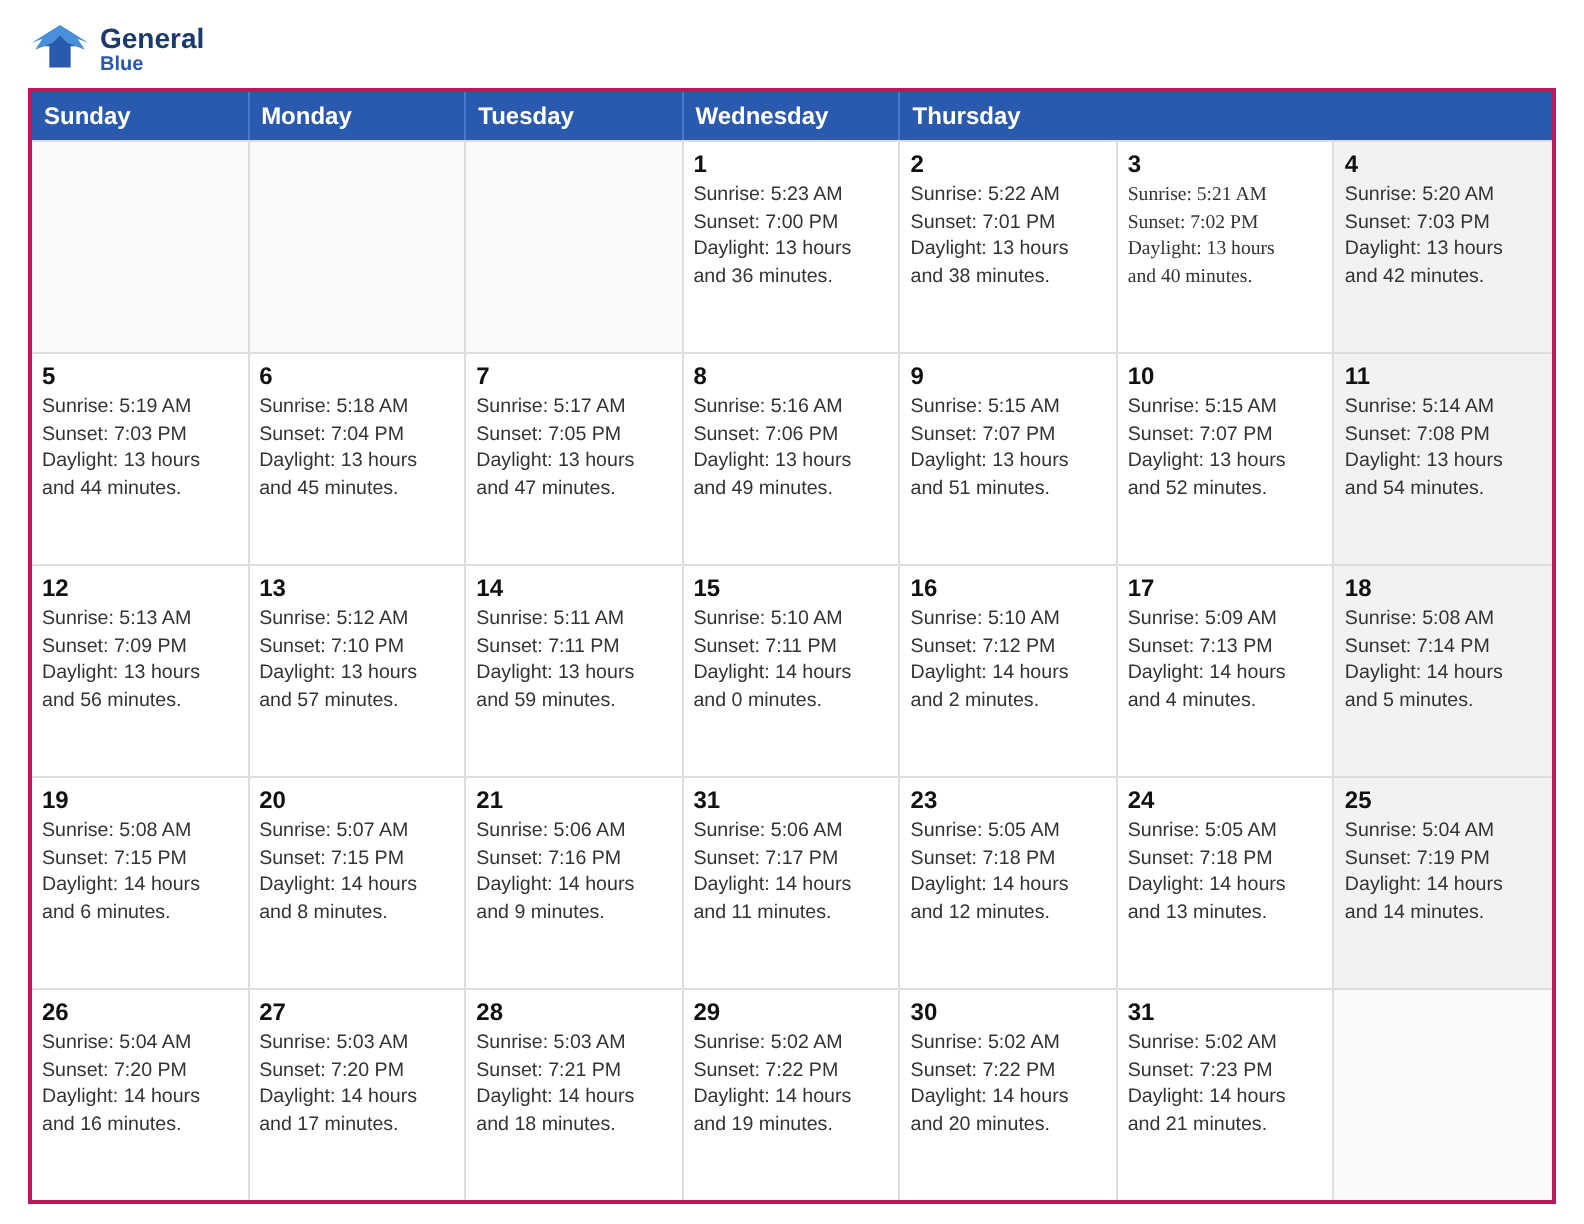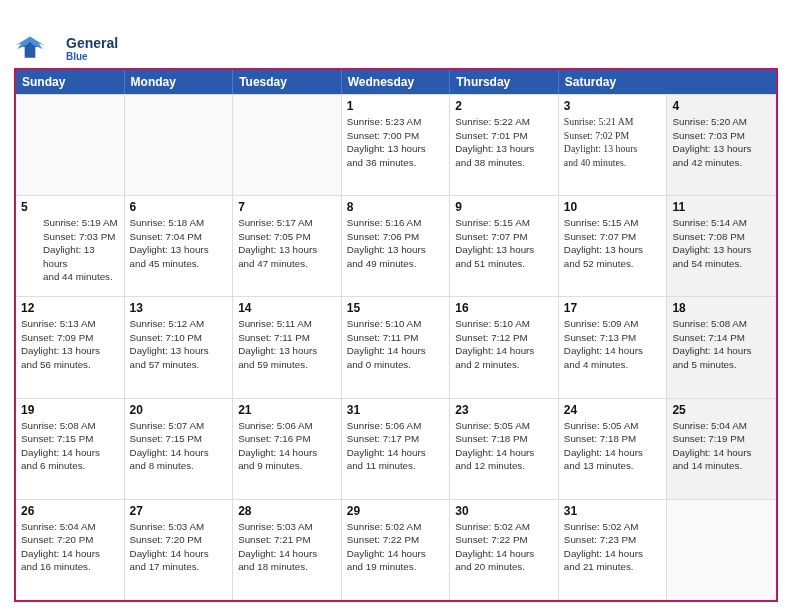--- a/index.html
+++ b/index.html
@@ -19,22 +19,21 @@
     }
     .header {
       display: flex;
       align-items: flex-start;
       justify-content: space-between;
       margin-bottom: 6px;
     }
     .logo {
       display: flex;
       align-items: center;
-      gap: 20px;
-      margin-top: 24px;
+      gap: 4px;
     }
     .logo-bird {
       width: 32px;
       height: 28px;
     }
     .title-block {
       text-align: right;
     }
     .main-title {
       font-size: 32px;
@@ -121,21 +120,20 @@
     </div>
   </div>
 
   <div class="calendar">
     <div class="cal-header-row">
     <div class="cal-header-cell">Sunday</div>
         <div class="cal-header-cell">Monday</div>
         <div class="cal-header-cell">Tuesday</div>
         <div class="cal-header-cell">Wednesday</div>
         <div class="cal-header-cell">Thursday</div>
-        <div class="cal-header-cell">Saturday</div>
       </div>
     <div class="cal-body">
     <div class="cal-row">
           <div class="cal-cell empty"></div>
           <div class="cal-cell empty"></div>
           <div class="cal-cell empty"></div>
           <div class="cal-cell">
             <div class="day-num">1</div>
             <div class="cell-text" style="white-space: pre-line;">Sunrise: 5:23 AM
 Sunset: 7:00 PM
@@ -160,21 +158,21 @@
             <div class="day-num">4</div>
             <div class="cell-text" style="white-space: pre-line;">Sunrise: 5:20 AM
 Sunset: 7:03 PM
 Daylight: 13 hours
 and 42 minutes.</div>
           </div>
         </div>
         <div class="cal-row">
           <div class="cal-cell">
             <div class="day-num">5</div>
-            <div class="cell-text" style="white-space: pre-line; margin-left: 22px;">Sunrise: 5:19 AM
+            <div class="cell-text" style="white-space: pre-line;">Sunrise: 5:19 AM
 Sunset: 7:03 PM
 Daylight: 13 hours
 and 44 minutes.</div>
           </div>
           <div class="cal-cell">
             <div class="day-num">6</div>
             <div class="cell-text" style="white-space: pre-line;">Sunrise: 5:18 AM
 Sunset: 7:04 PM
 Daylight: 13 hours
 and 45 minutes.</div>

